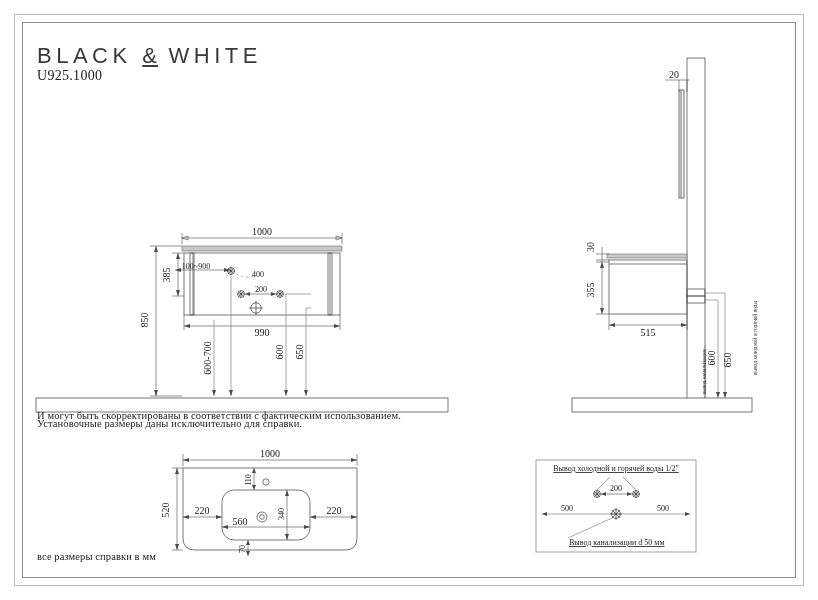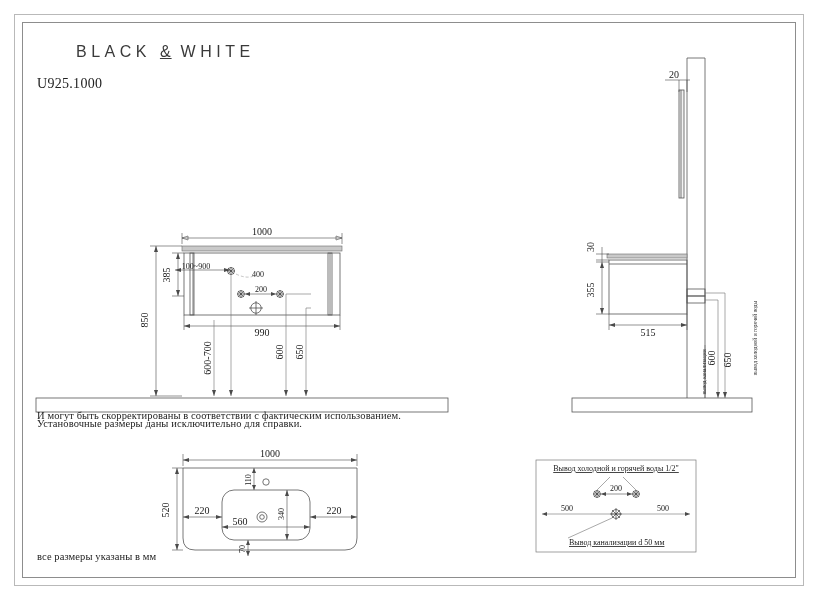--- a/index.html
+++ b/index.html
@@ -1,22 +1,22 @@
 <!DOCTYPE html>
 <html><head>
 <meta charset="utf-8">
 <style>
   html,body{margin:0;padding:0;background:#ffffff;}
   body{width:818px;height:600px;overflow:hidden;font-family:"Liberation Serif",serif;color:#1a1a1a;}
   #sheet{position:relative;width:818px;height:600px;background:#fff;}
   .outer-frame{position:absolute;left:14px;top:14px;width:790px;height:572px;border:1px solid #b9b9b9;box-sizing:border-box;}
   .inner-frame{position:absolute;left:22px;top:22px;width:774px;height:556px;border:1px solid #8d8d8d;box-sizing:border-box;}
-  .brand{position:absolute;left:37px;top:43px;font-family:"Liberation Sans",sans-serif;font-size:16px;letter-spacing:4.5px;color:#3a3a3a;white-space:nowrap;margin-left:39px;}
+  .brand{position:absolute;left:37px;top:43px;font-family:"Liberation Sans",sans-serif;font-size:22px;letter-spacing:4.5px;color:#3a3a3a;white-space:nowrap;}
   .brand .amp{text-decoration:underline;letter-spacing:1px;}
-  .model{position:absolute;left:37px;top:76px;font-size:14px;color:#222;letter-spacing:0.3px;}
+  .model{position:absolute;left:37px;top:68px;font-size:14px;color:#222;letter-spacing:0.3px;}
   svg.dwg{position:absolute;left:0;top:0;width:818px;height:600px;}
   .note{position:absolute;font-size:10.5px;color:#1d1d1d;white-space:nowrap;letter-spacing:0.1px;text-align:right;}
   .note.n1{left:37px;top:418px;}
   .note.n2{left:37px;top:410px;}
   .note.n3{left:37px;top:551px;}
   .dim{font-family:"Liberation Serif",serif;font-size:10px;fill:#1a1a1a;}
   .dim.sm{font-size:8px;}
   .dimline{stroke:#4a4a4a;stroke-width:0.6;fill:none;}
   .thin{stroke:#6e6e6e;stroke-width:0.6;fill:none;}
   .obj{stroke:#555;stroke-width:0.8;fill:none;}
@@ -298,15 +298,15 @@
       <text class="dim sm" x="663" y="511" text-anchor="middle">500</text>
 
       <line class="thin" x1="612" y1="518" x2="568" y2="538"></line>
       <text class="dim labelbox ul" x="569" y="545">Вывод канализации d 50 мм</text>
     </g>
 
   </svg>
 
   <div class="note n1">Установочные размеры даны исключительно для справки.</div>
   <div class="note n2">И могут быть скорректированы в соответствии с фактическим использованием.</div>
-  <div class="note n3">все размеры указаны в мм</div>
+  <div class="note n3">все размеры справки в мм</div>
 
 </div>
 
 </body></html>

